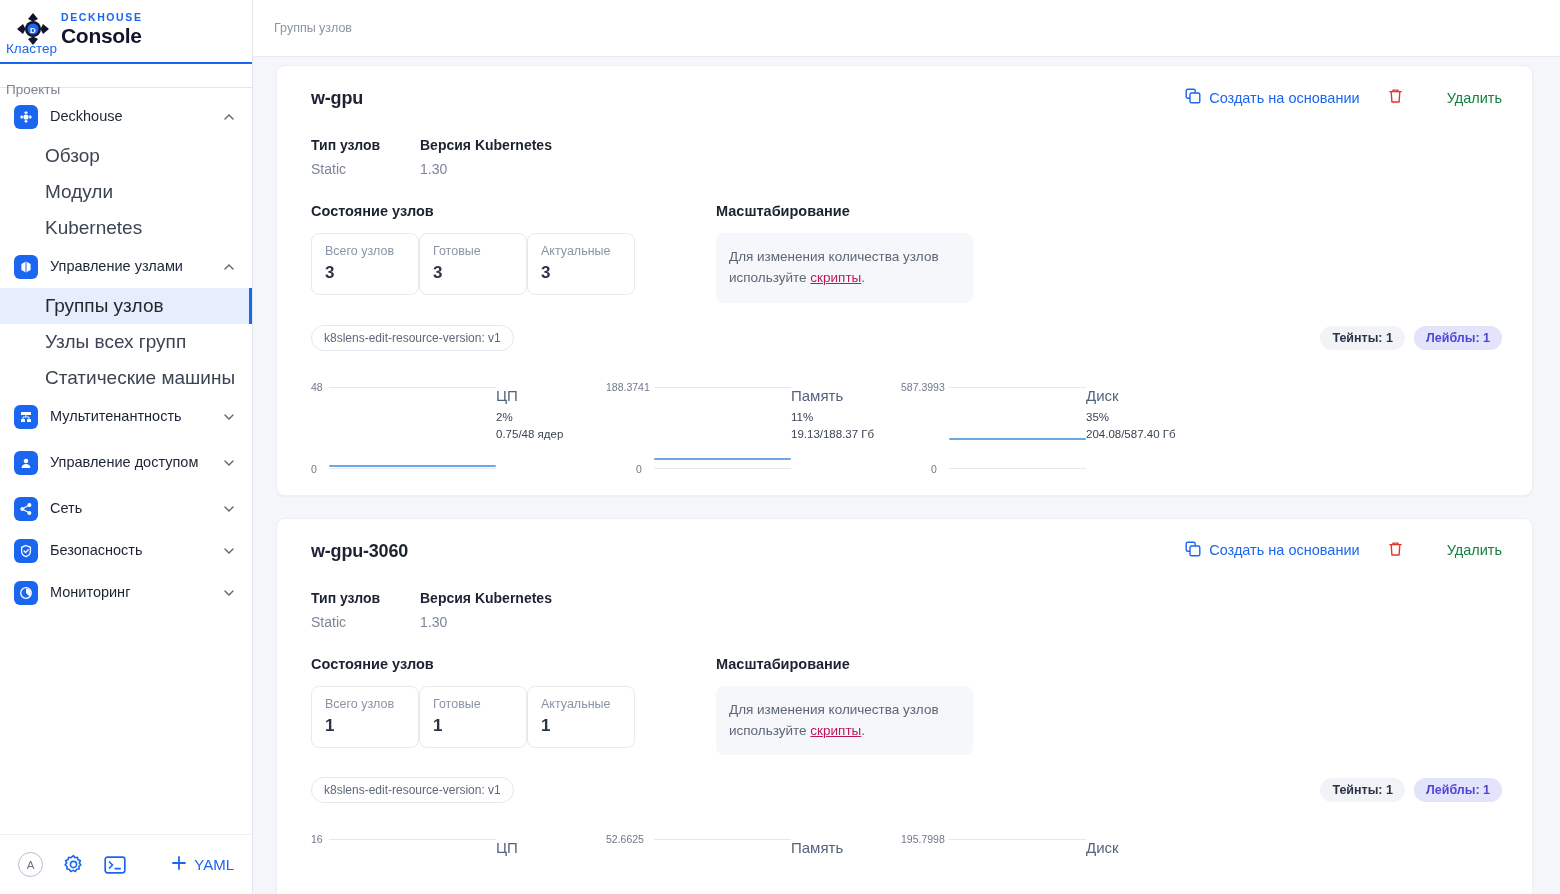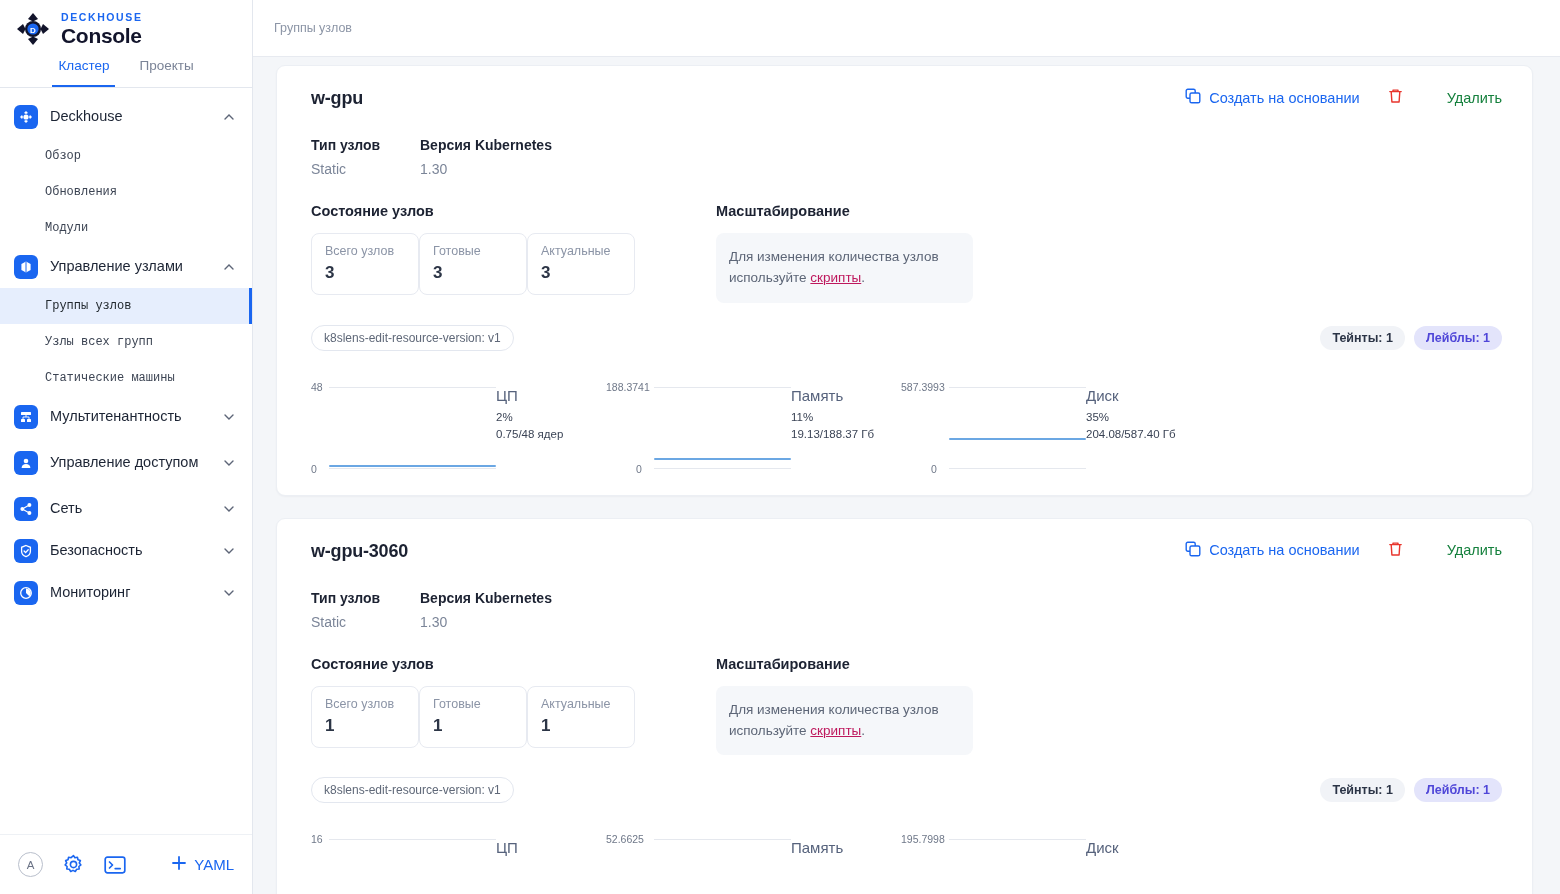--- a/index.html
+++ b/index.html
@@ -33,20 +33,21 @@
     color: #1a66f0;
   }
   .brand-bottom {
     font-size: 21px; font-weight: bold; color: #12142b;
     letter-spacing: -0.3px; margin-top: 2px;
   }
   .tabs {
     height: 30px; display: flex; justify-content: center; gap: 18px;
     border-bottom: 1px solid #e3e7ee;
     padding: 0 0 0 0;
+    flex-direction: column;
   }
   .tab {
     font-size: 13.5px; color: #7b8497; padding: 0 6px 8px 6px;
     cursor: pointer; position: relative;
   }
   .tab.active { color: #1a66f0; }
   .tab.active::after {
     content: ""; position: absolute; left: 0; right: 0; bottom: 0;
     height: 2px; background: #1a66f0;
   }
@@ -63,22 +64,22 @@
     color: #fff;
   }
   .nav-icon svg { display: block; }
   .nav-label {
     flex: 1; font-size: 14.5px; color: #1c2434; font-weight: 500;
     line-height: 1.2;
   }
   .chev { width: 14px; height: 14px; flex: 0 0 14px; color: #5d6577; }
   .nav-sub {
     height: 36px; display: flex; align-items: center;
-    padding-left: 45px; font-size: 12px; color: #3c4453;
-    cursor: pointer; position: relative; font-family: Liberation Mono, monospace;
+    padding-left: 45px; font-size: 19px; color: #3c4453;
+    cursor: pointer; position: relative;
   }
   .nav-sub.active { background: #e6eefd; color: #22292f; }
   .nav-sub.active::after {
     content: ""; position: absolute; right: 0; top: 0; bottom: 0;
     width: 3px; background: #1a66f0;
   }
   .sidebar-footer {
     height: 60px; border-top: 1px solid #eef1f5;
     display: flex; align-items: center; gap: 20px;
     padding: 0 18px;
@@ -233,22 +234,22 @@
             </svg>
         </span>
         <span class="nav-label">Deckhouse</span>
         <span class="chev">
           <svg width="14" height="14" viewBox="0 0 14 14">
               <path d="M3 9l4-4 4 4" stroke="#5d6577" stroke-width="1.4" fill="none" stroke-linecap="round"></path>
             </svg>
         </span>
       </div>
       <div class="nav-sub">Обзор</div>
-      <div class="nav-sub">Обновления</div>
       <div class="nav-sub">Модули</div>
+      <div class="nav-sub">Kubernetes</div>
 
       <div class="nav-group">
         <span class="nav-icon">
           <svg width="14" height="14" viewBox="0 0 14 14">
               <path d="M7 1.6l4.6 2.4v6L7 12.4 2.4 10V4z" fill="#fff"></path>
               <path d="M7 1.6v10.8" stroke="#1a66f0" stroke-width="1"></path>
             </svg>
         </span>
         <span class="nav-label">Управление узлами</span>
         <span class="chev">

